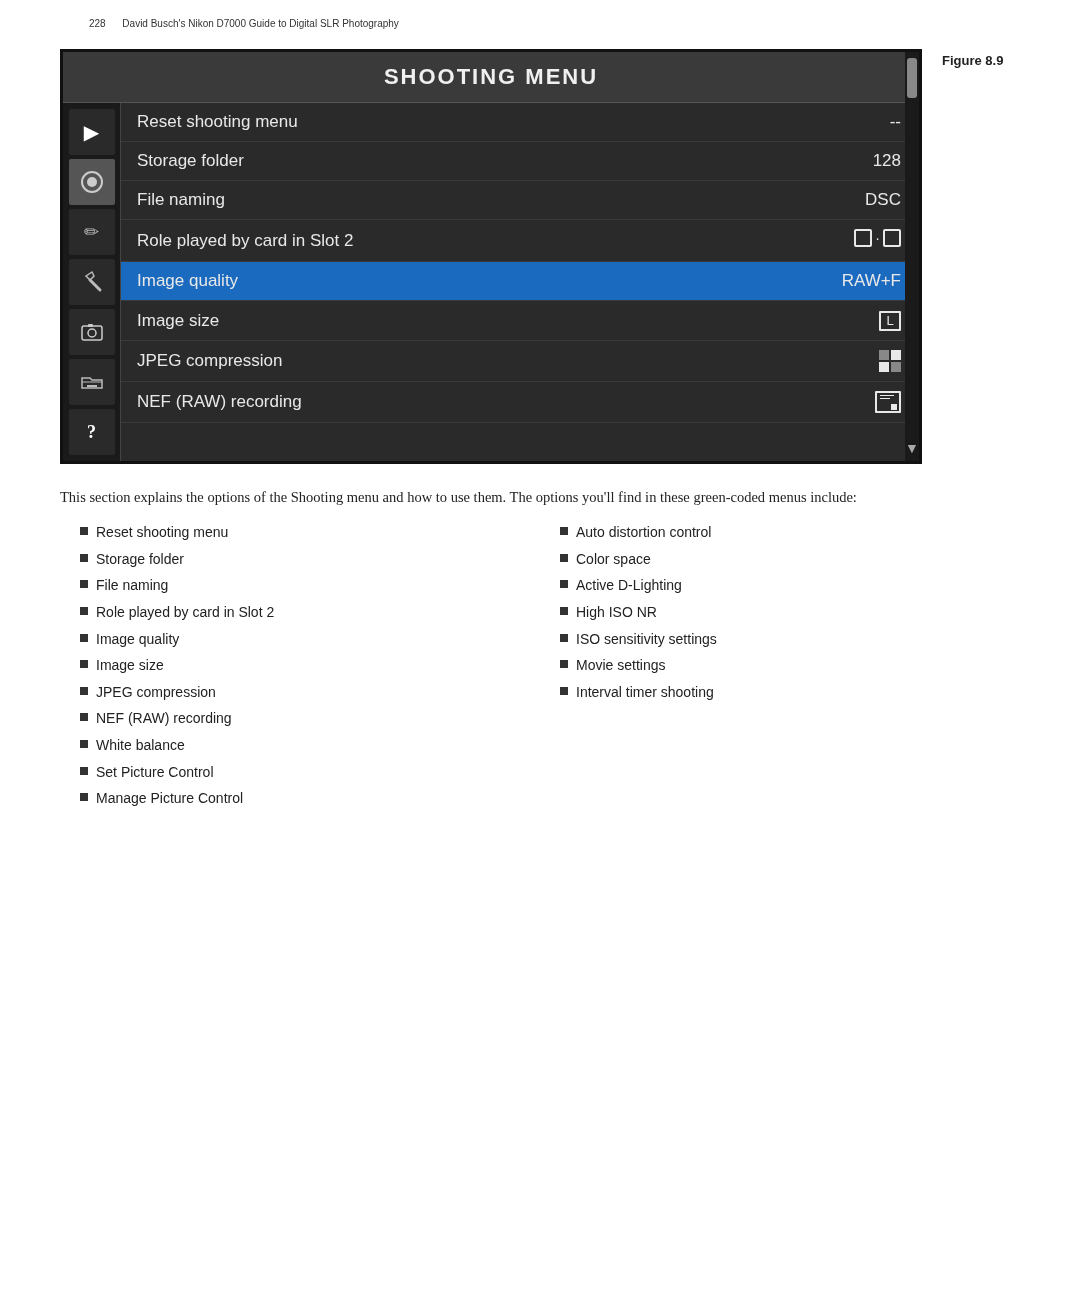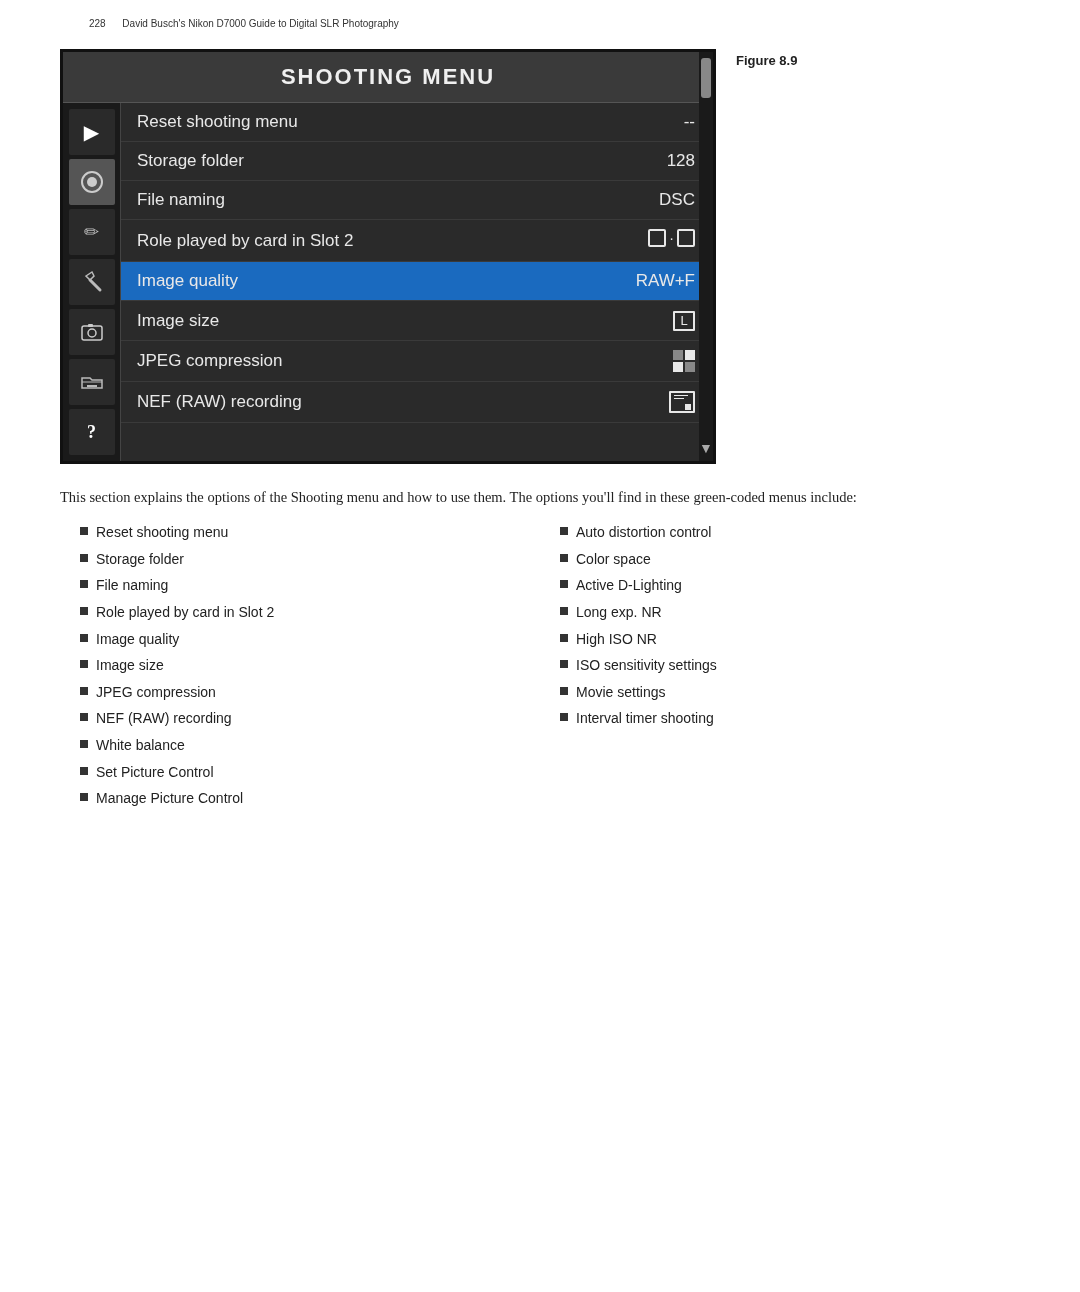--- a/index.html
+++ b/index.html
@@ -28,21 +28,21 @@
     
     .camera-screen-wrapper {
       display: flex;
       flex-direction: row;
       align-items: flex-start;
       margin-bottom: 22px;
     }
 
     .camera-screen {
       background: #1d4ed8;
-      width: 656px;
+      width: 862px;
       border: 3px solid #111;
       position: relative;
       flex-shrink: 0;
     }
 
     .screen-title-bar {
       background: #3a3a3a;
       text-align: center;
       padding: 12px 0;
       color: #f0f0f0;
@@ -401,24 +401,20 @@
         <div class="bullet-item">
           <span class="bullet-square"></span>
           <span>Color space</span>
         </div>
         <div class="bullet-item">
           <span class="bullet-square"></span>
           <span>Active D-Lighting</span>
         </div>
         <div class="bullet-item">
           <span class="bullet-square"></span>
-          <span>Long exp. NR</span>
-        </div>
-        <div class="bullet-item">
-          <span class="bullet-square"></span>
           <span>High ISO NR</span>
         </div>
         <div class="bullet-item">
           <span class="bullet-square"></span>
           <span>ISO sensitivity settings</span>
         </div>
         <div class="bullet-item">
           <span class="bullet-square"></span>
           <span>Movie settings</span>
         </div>

